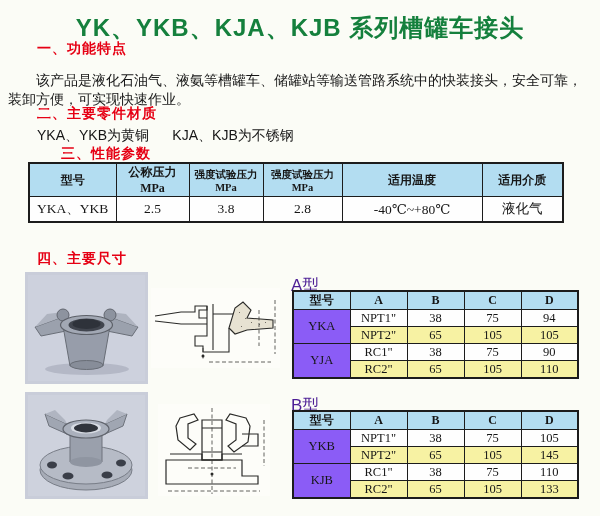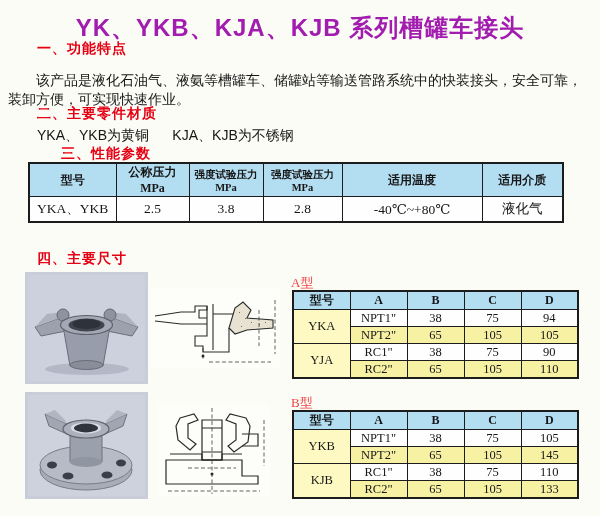--- a/index.html
+++ b/index.html
@@ -6,47 +6,47 @@
     --blue:#b3ddf1; --yellow:#f7f2a3; --red:#e60014;
     --border:#1c1c1c; --photobg:#c9cdd9;
   }
   html,body{margin:0;padding:0;}
   body{
     width:600px;height:516px;position:relative;overflow:hidden;
     background:#fbfcf6;color:#161616;
     font-family:"Liberation Sans","DejaVu Sans",sans-serif;
   }
   .abs{position:absolute;}
-  #title{left:0;right:0;top:12px;text-align:center;font-size:24px;font-weight:bold;color:#a21caf;letter-spacing:1px;}
+  #title{left:0;right:0;top:12px;text-align:center;font-size:24px;font-weight:bold;color:#15803d;letter-spacing:1px;}
   .sec-heading{color:var(--red);font-weight:bold;font-size:14px;letter-spacing:1px;}
   #h-features{left:37px;top:40px;}
   #para-features{left:8px;top:71px;width:586px;font-size:14px;line-height:19px;text-indent:2em;}
   #h-materials{left:37px;top:105px;}
   #materials-line{left:37px;top:127px;font-size:14px;white-space:pre;text-align:right;}
   #h-performance{left:37px;top:145px;margin-left:24px;}
   #h-dimensions{left:37px;top:250px;}
 
   table{border-collapse:collapse;table-layout:fixed;}
   th,td{border:1.5px solid var(--border);text-align:center;vertical-align:middle;overflow:hidden;padding:0;}
   th{background:var(--blue);font-family:"Liberation Serif","DejaVu Serif",serif;font-weight:bold;}
   td{font-family:"Liberation Serif","DejaVu Serif",serif;background:#fefefe;}
   tr.yellow td{background:var(--yellow);}
-  td.model-span{background:#fef9c3;}
+  td.model-span{background:#8b5cf6;}
 
   #perf-table{left:28px;top:162px;width:534px;border:2.5px solid var(--border);}
   #perf-table th{height:28px;font-size:12px;}
   #perf-table th.small{font-size:10.5px;}
   #perf-table td{height:24px;font-size:13.5px;}
 
   .dim-table{width:285px;border:2px solid var(--border);}
   .dim-table th{height:14px;font-size:12px;}
   .dim-table td{height:16px;font-size:12.5px;}
   #dim-table-a{left:292px;top:290px;}
   #dim-table-b{left:292px;top:410px;}
-  .dim-label{font-family:Liberation Serif, serif;font-size:13px;color:#ef4444;}
+  .dim-label{font-family:Liberation Sans, sans-serif;font-size:17px;color:#4c1d95;}
   #dim-label-a{left:291px;top:274px;}
   #dim-label-b{left:291px;top:394px;}
 
   .figure{display:block;}
   #photo-a{left:25px;top:272px;}
   #drawing-a{left:151px;top:288px;}
   #photo-b{left:25px;top:392px;}
   #drawing-b{left:158px;top:404px;}
 </style>
 </head>

